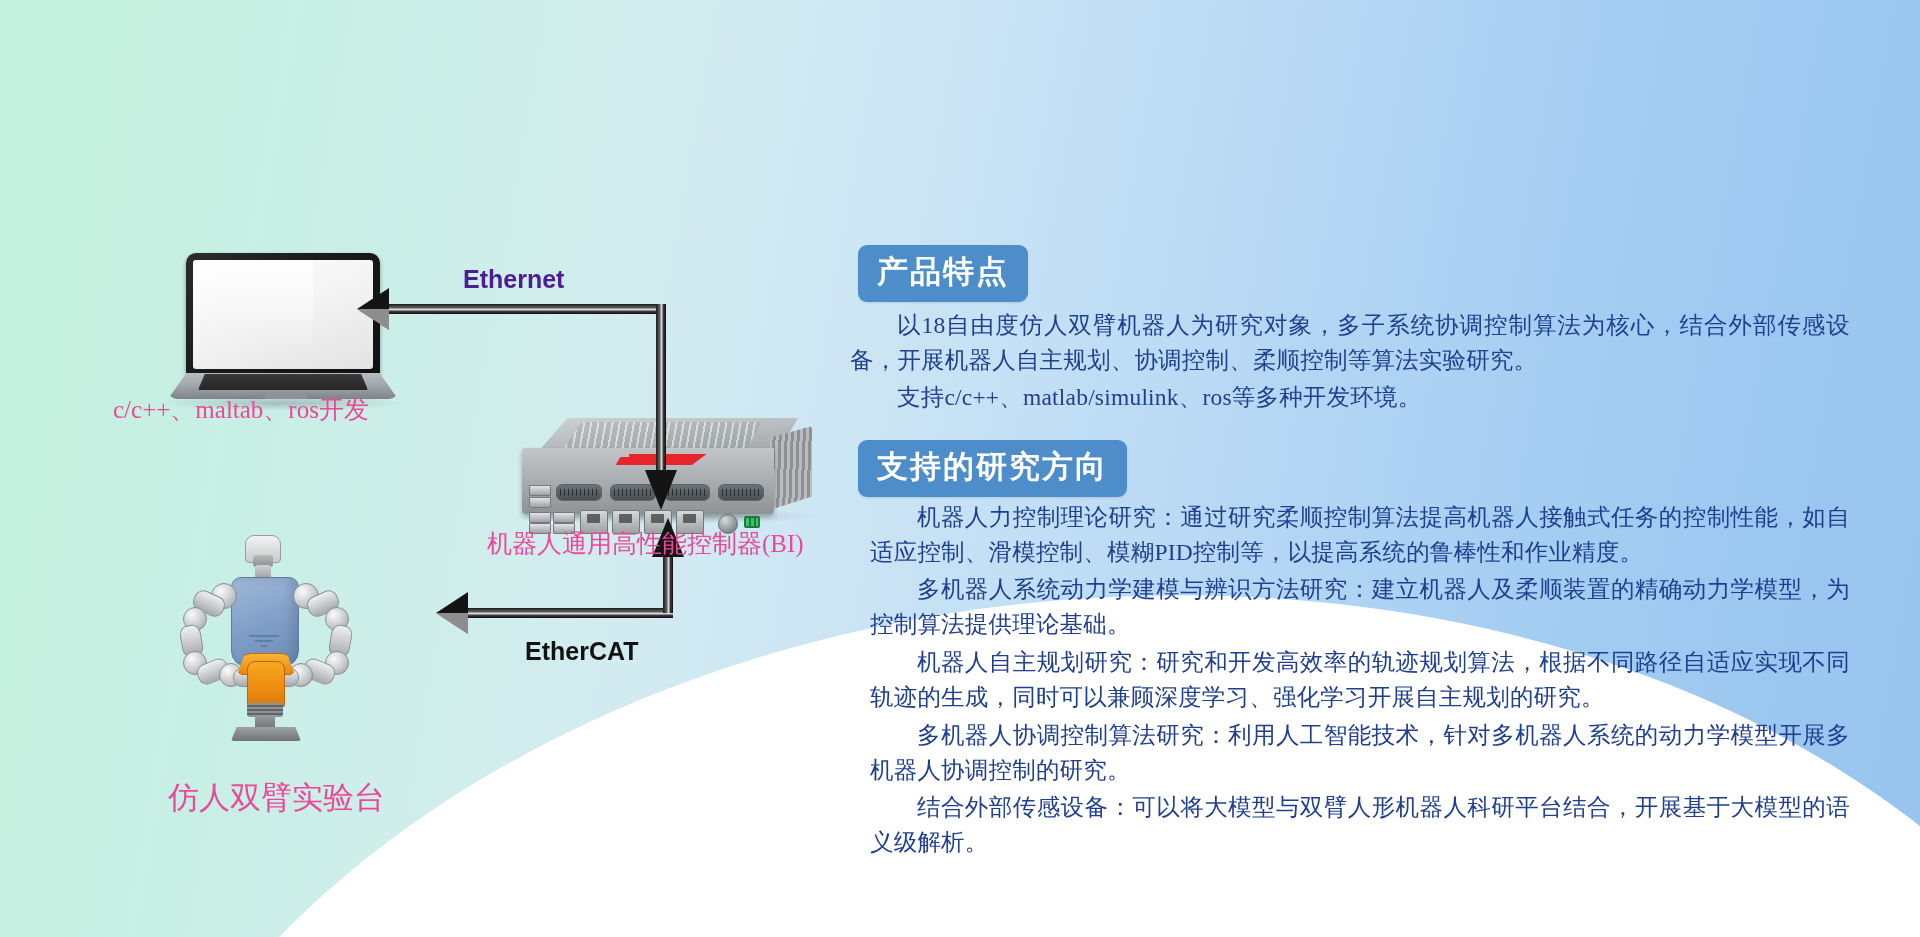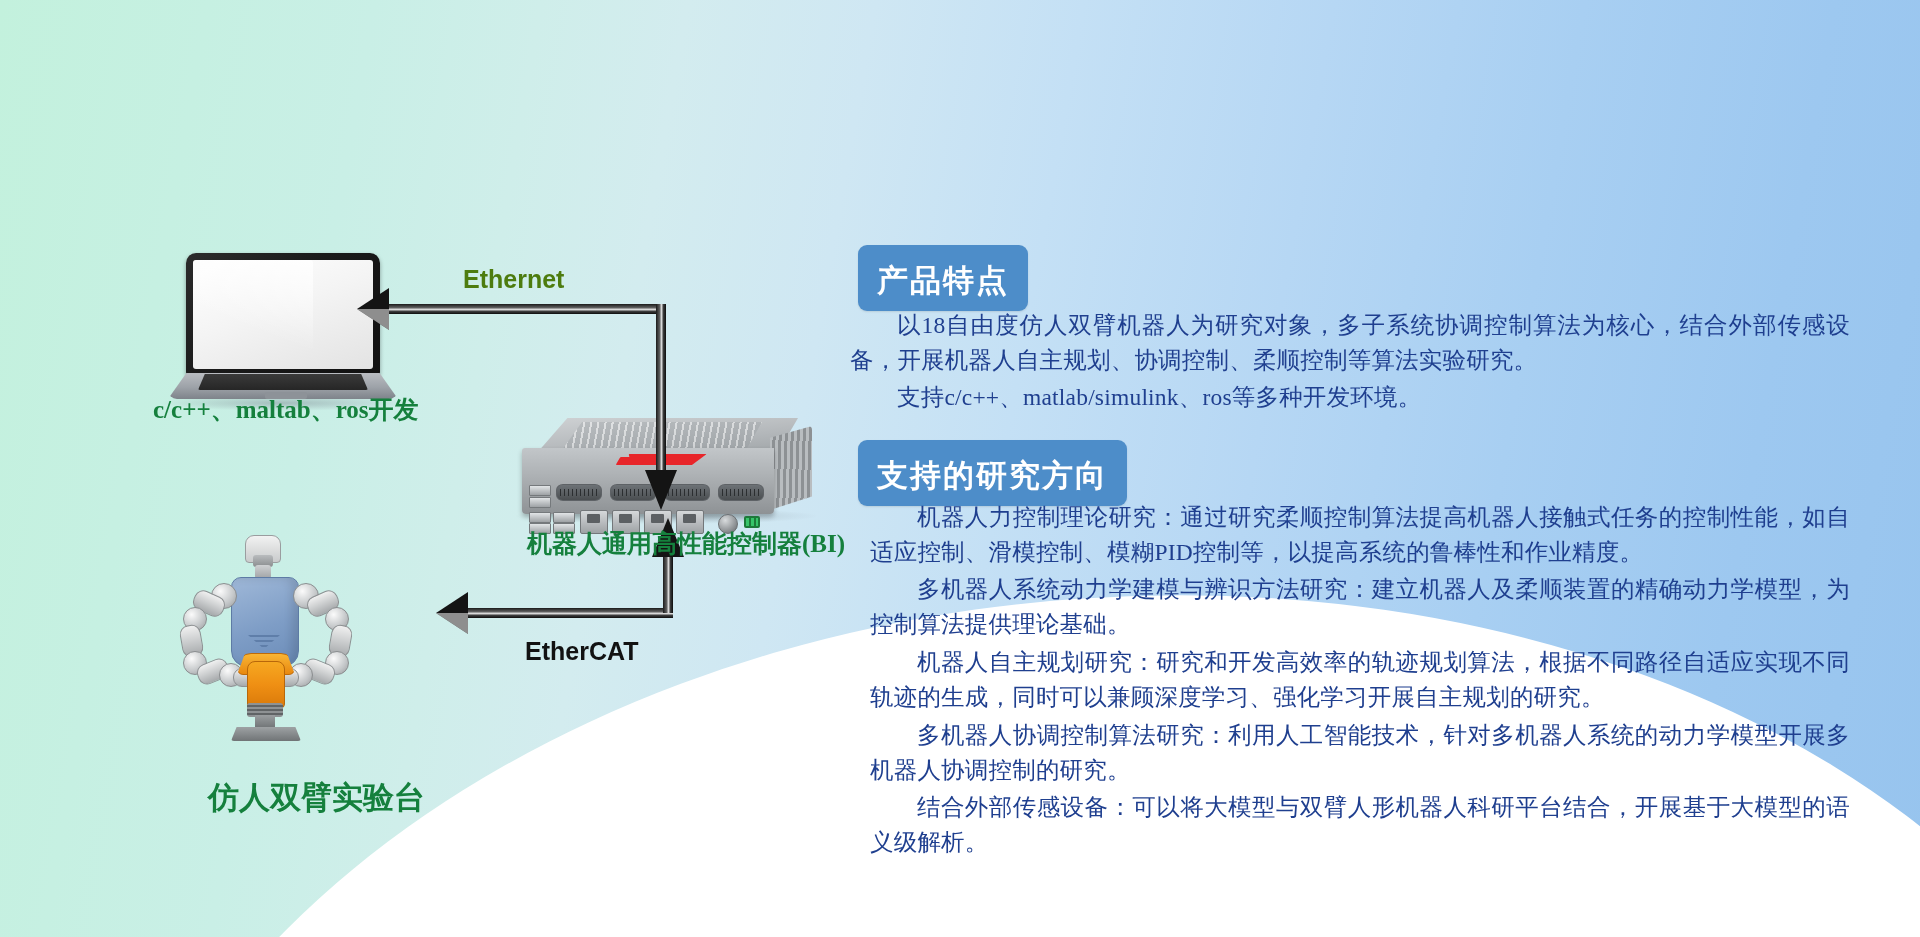--- a/index.html
+++ b/index.html
@@ -227,32 +227,31 @@
     border-radius:3px;
     clip-path: polygon(8% 0, 92% 0, 100% 100%, 0 100%);
   }
 
   
   .arrow-svg { position:absolute; left:0; top:0; width:840px; height:937px; overflow:visible;}
 
   
   .dlabel {
     position:absolute;
-    color:#15803d;
+    color:#ec4899;
     font-family: "Liberation Serif","DejaVu Serif", serif;
-    font-weight: 700;
+    font-weight: 400;
     white-space: nowrap;
-    margin-left: 40px;
   }
   .lbl-laptop { left:113px; top:393px; font-size:25px; }
   .lbl-ipc    { left:487px; top:527px; font-size:25px; }
   .lbl-robot  { left:168px; top:777px; font-size:31px; }
   .lbl-eth {
     position:absolute; left:463px; top:265px; font-size:25px; font-weight:700;
-    font-family:"Liberation Sans","DejaVu Sans",sans-serif; color:#4d7c0f;text-align:right;
+    font-family:"Liberation Sans","DejaVu Sans",sans-serif; color:#4c1d95;text-align:right;
   }
   .lbl-ecat {
     position:absolute; left:525px; top:637px; font-size:25px; font-weight:700;
     font-family:"Liberation Sans","DejaVu Sans",sans-serif; color:#121212;
   }
 
   
   .content { position:absolute; left:840px; top:0; width:1080px; height:937px; }
   .main-title {
     position:absolute; left:0px; top:118px; width:1010px;
@@ -263,21 +262,21 @@
     letter-spacing:4px;
     font-family:"Liberation Serif","DejaVu Serif",serif;
   }
   .sec-badge {
     position:absolute;
     background:#4d8dc9;
     color:#ffffff;
     border-radius:9px;
     font-size:31px;
     font-weight:700;
-    padding:15px 19px 9px 19px;
+    padding:6px 19px 9px 19px;
     letter-spacing:2px;
     font-family:"Liberation Serif","DejaVu Serif",serif;
     box-shadow:0 1px 2px rgba(0,0,0,.10);
     text-align:center;
   }
   .badge-features { left:18px; top:245px; }
   .badge-research { left:18px; top:440px; }
 
   .para {
     position:absolute;

